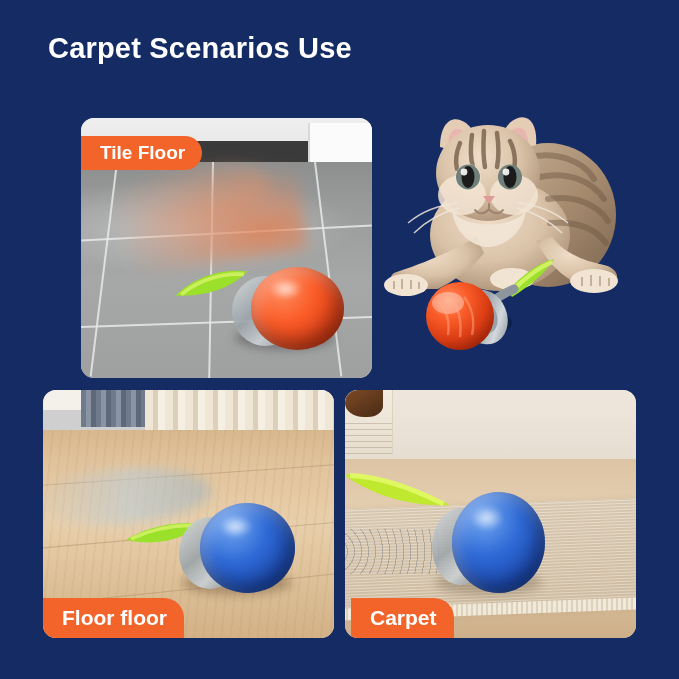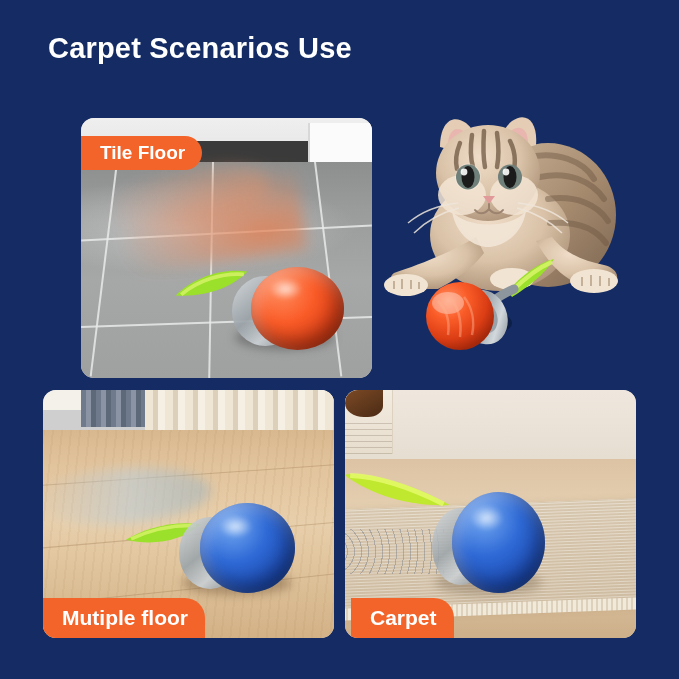--- a/index.html
+++ b/index.html
@@ -183,21 +183,21 @@
         <svg class="feather" viewBox="0 0 120 60" style="left:-46%;top:10%;width:86%;height:48%;">
           <path d="M6 34 C26 22, 56 12, 92 16 C72 34, 40 42, 6 34 Z" fill="#9BE02A"></path>
           <path d="M12 33 C32 24, 58 17, 86 18" stroke="#d8f46a" stroke-width="4" fill="none" opacity=".8"></path>
         </svg>
         <div class="ring" style="left:2%;top:16%;width:48%;height:66%;opacity:.9;"></div>
         <div class="ball blue" style="left:18%;top:4%;width:74%;height:82%;">
           <div class="ball-spec"></div>
         </div>
       </div>
     </div>
-    <div class="badge lbl" id="badge-wood">Mutiple floor</div>
+    <div class="badge lbl" id="badge-wood">Floor floor</div>
   </div>
 
   <div class="panel" id="panel-carpet">
     <div class="scene">
       <div class="cp-wall"></div>
       <div class="cp-basket"></div>
       <div class="cp-basket-lines"></div>
       <div class="cp-pot"></div>
       <div class="cp-floor"></div>
       <div class="cp-mat"></div>

